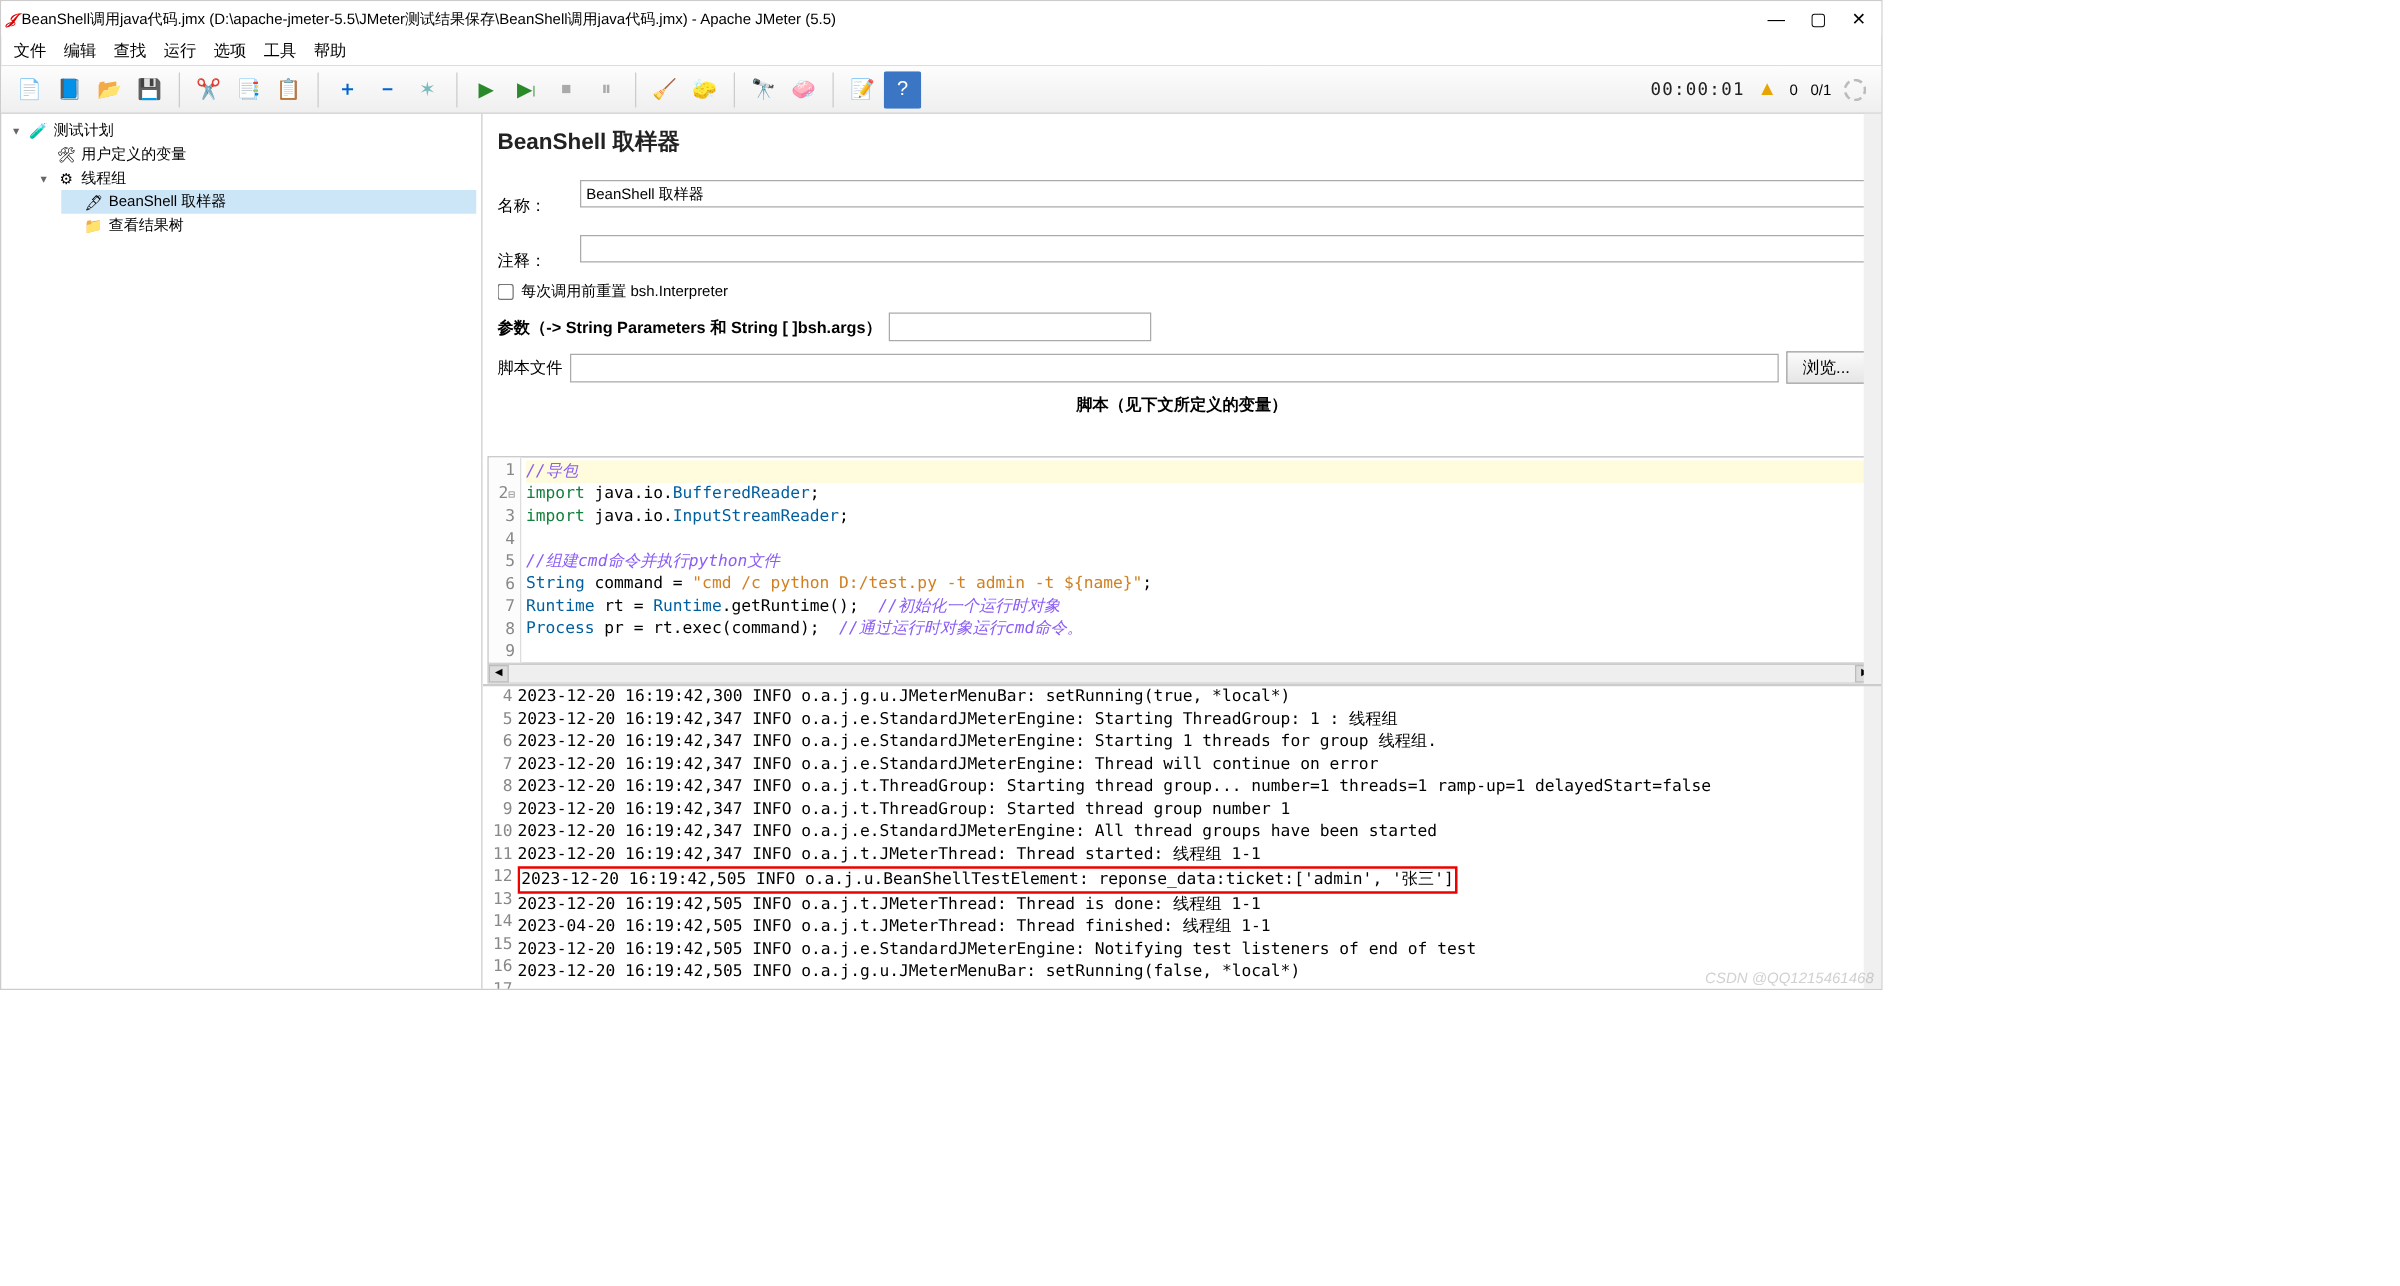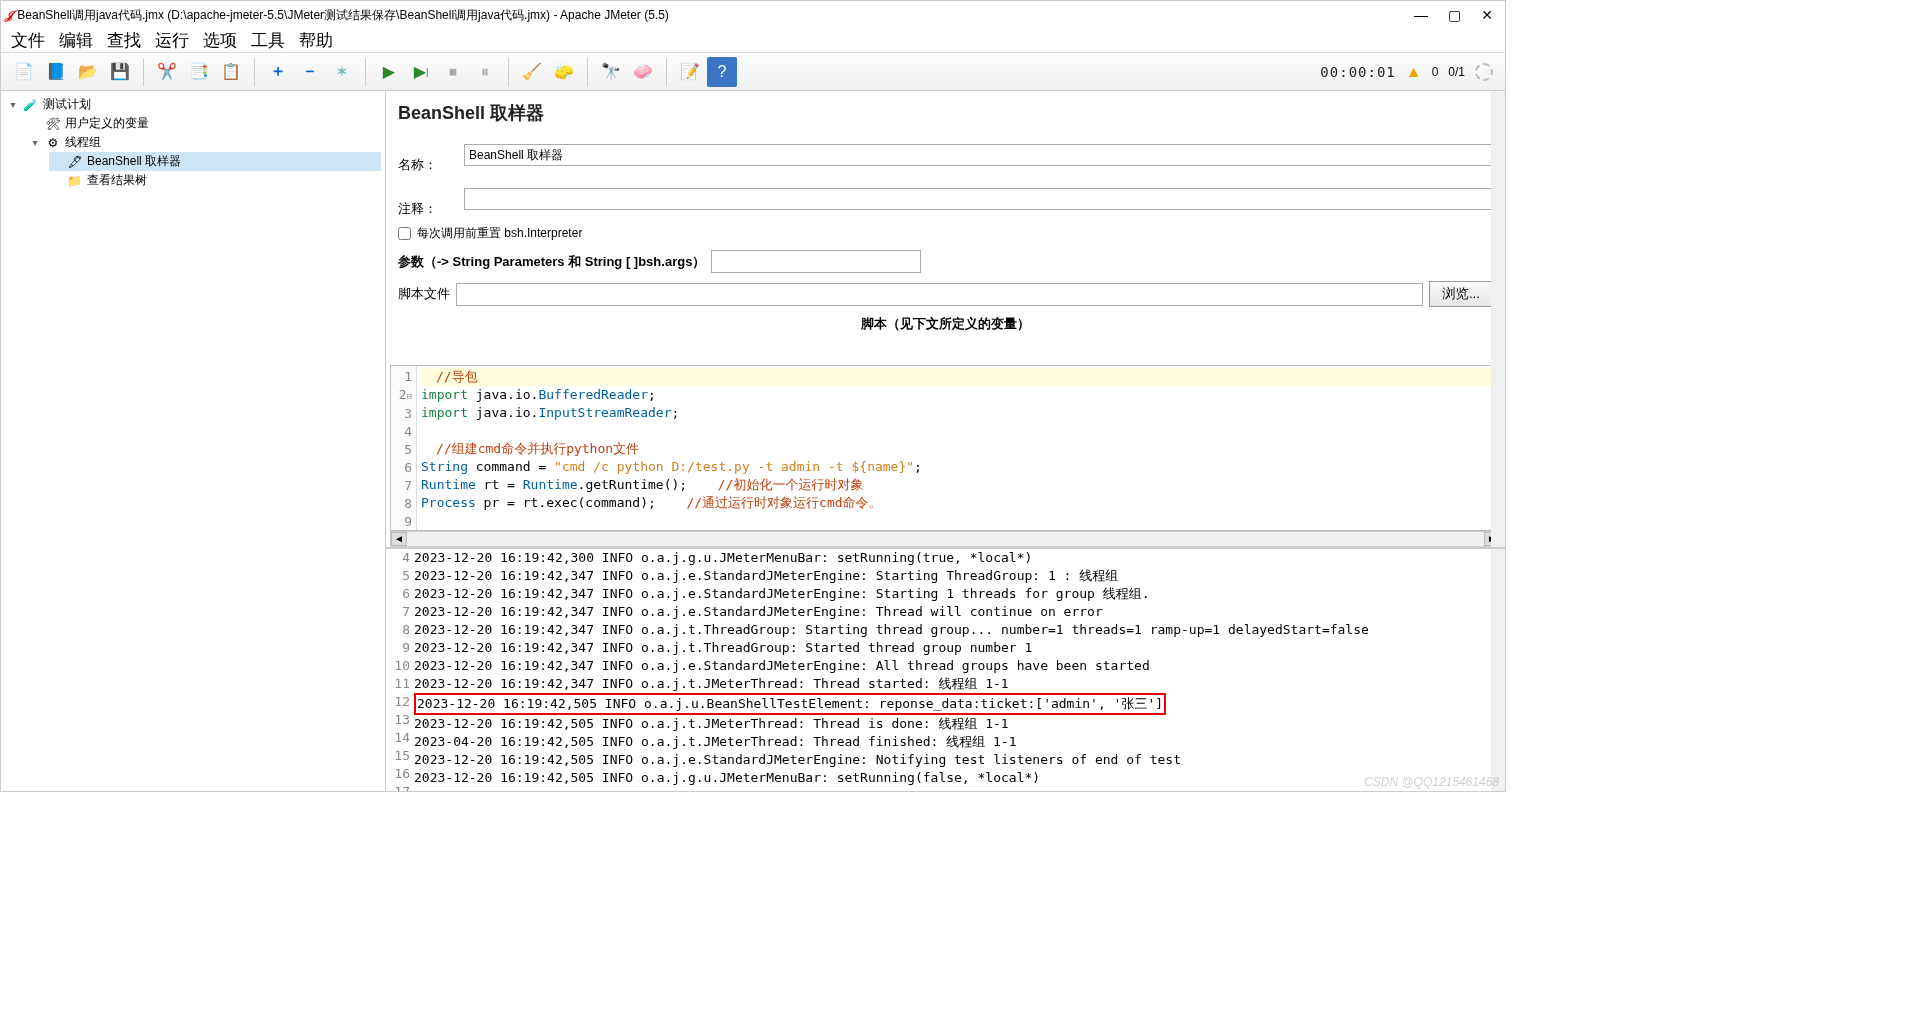--- a/index.html
+++ b/index.html
@@ -4,21 +4,21 @@
 <style>
 * { box-sizing: border-box; margin: 0; padding: 0; }
 body { font-family: "Microsoft YaHei", Arial, sans-serif; font-size: 12px; background: #fff; color: #000; overflow: hidden; }
 .window { width: 1506px; height: 792px; display: flex; flex-direction: column; border: 1px solid #ccc; }
 .titlebar { height: 28px; display: flex; align-items: center; padding: 0 4px; background: #fff; }
 .titlebar .logo { color: #d00; font-style: italic; font-weight: bold; margin-right: 4px; }
 .titlebar .title { flex: 1; font-size: 12px; }
 .titlebar .winbtns { display: flex; gap: 20px; padding-right: 8px; }
 .titlebar .winbtns span { font-family: sans-serif; font-size: 14px; cursor: pointer; }
 .menubar { height: 24px; display: flex; align-items: center; gap: 14px; padding: 0 10px; border-bottom: 1px solid #ddd; }
-.menubar span { cursor: pointer; font-size: 17px; }
+.menubar span { cursor: pointer; font-size: 13px; }
 .toolbar { height: 38px; display: flex; align-items: center; padding: 2px 4px; background: linear-gradient(#fdfdfd,#efefef); border-bottom: 1px solid #ccc; }
 .tool-group { display:flex; gap:2px; padding:0 4px;}
 .tool-sep { width:1px; height:28px; background:#ccc; margin:0 4px;}
 .tool-btn { width:30px; height:30px; display:flex; align-items:center; justify-content:center; border:1px solid transparent; border-radius:2px; cursor:pointer; font-size:16px;}
 .tool-btn.green { color:#2a8a2a;}
 .tool-btn.grey { color:#aaa;}
 .toolbar .spacer { flex:1;}
 .status { display:flex; align-items:center; gap:10px; padding-right:8px; font-size:12px;justify-content:flex-end;}
 .status .timer { font-family:monospace; font-size:14px; letter-spacing:1px; color:#222;}
 .status .warn { color:#e6a500; font-size:16px;}
@@ -45,21 +45,21 @@
 .file-row { display:flex; align-items:center; gap:6px; padding:4px 8px;}
 .file-row label { font-size:13px;}
 .file-row input { flex:1; border:1px solid #aaa; padding:3px;}
 .file-row button { padding:3px 12px; border:1px solid #999; background:linear-gradient(#fafafa,#e6e6e6); cursor:pointer;}
 .script-label { padding:4px 8px; font-size:13px; font-weight:bold;text-align:center;}
 .code-area { flex:1; border:1px solid #bbb; display:flex; min-height:0;margin-top:28px;}
 .gutter { width:26px; background:#fcfcfc; border-right:1px solid #ddd; text-align:right; padding:2px 4px; color:#888; font-family:Consolas,monospace; font-size:13px; line-height:18px;}
 .code { flex:1; overflow:auto; padding:2px 4px; font-family:Consolas,monospace; font-size:13px; line-height:18px; white-space:pre;}
 .code .hl { background:#fffbdd; display:block;}
 .code .kw { color:#15803d; font-weight:normal;}
-.code .cm { color:#c2410c; padding-left:15px;}
+.code .cm { color:#8b5cf6; font-style:italic;}
 .code .str { color:#d08020;}
 .code .cls { color:#005f9e;}
 .hscroll { height:16px; background:#efefef; border:1px solid #ccc; display:flex; align-items:center;}
 .hscroll .arr { width:16px;height:14px;background:#ddd;border:1px solid #bbb;text-align:center;font-size:10px;cursor:pointer;}
 .hscroll .track { flex:1;}
 .log-pane { height:244px; display:flex; border-top:2px solid #ccc; font-family:Consolas,monospace; font-size:13px; line-height:18px; position:relative; overflow:hidden;}
 .log-gutter { width:28px; text-align:right; padding:0 4px; color:#888;}
 .log-body { flex:1; overflow:hidden; white-space:pre;}
 .log-hl { border:2px solid #e00; display:inline-block; padding:0 1px;}
 .right-scroll { position:absolute; right:0; top:0; bottom:0; width:14px; background:#f0f0f0;}

